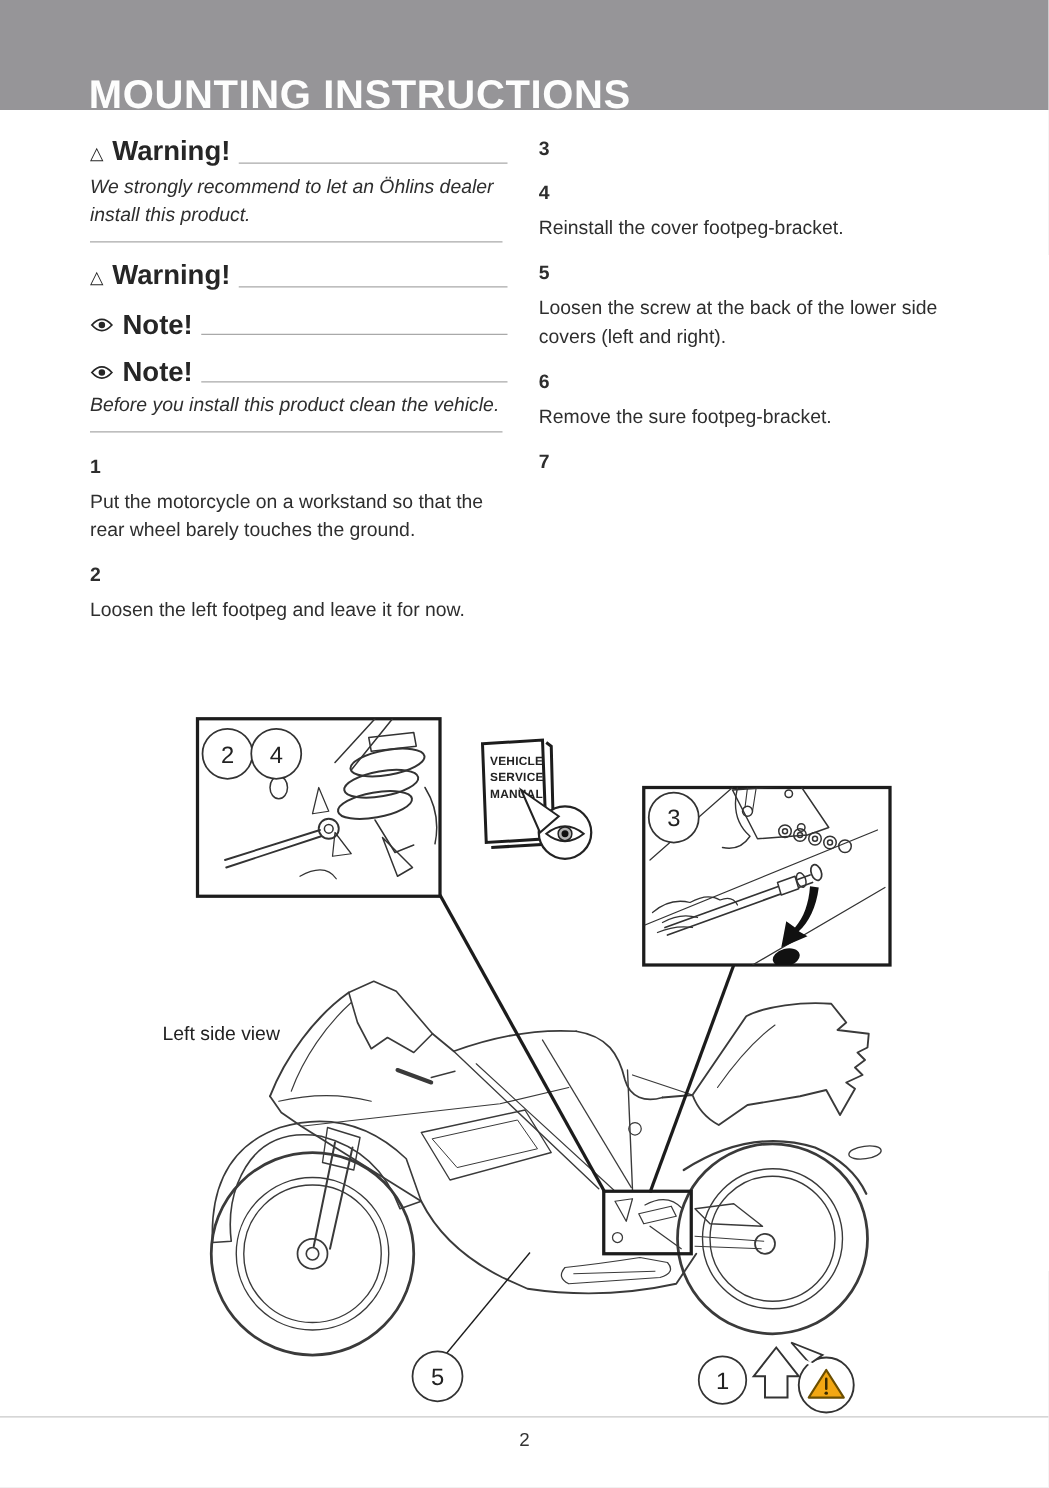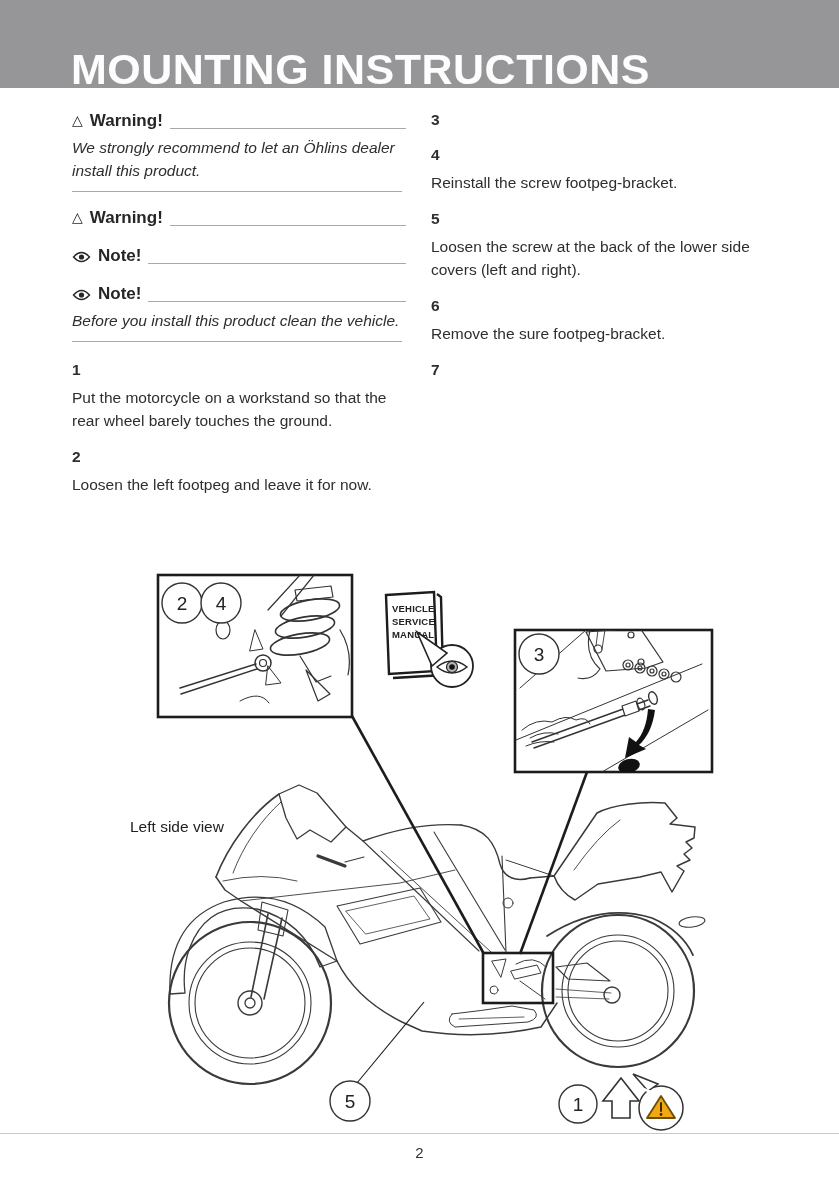--- a/index.html
+++ b/index.html
@@ -1,28 +1,28 @@
 <!DOCTYPE html>
 <html><head>
 <meta charset="utf-8">
 <style>
   html,body{margin:0;padding:0;background:#e8e8e8;}
   .page{position:relative;width:839px;height:1190px;margin:0 auto;background:#ffffff;overflow:hidden;
         font-family:"Liberation Sans","DejaVu Sans",sans-serif;color:#2e2e2e;}
   
   .header{position:absolute;top:0;left:0;width:839px;height:88px;background:#969598;}
-  .page-title{position:absolute;left:71px;bottom:-6px;font-size:43px;font-weight:bold;
+  .page-title{position:absolute;left:71px;bottom:-6px;font-size:32px;font-weight:bold;
               letter-spacing:0.5px;color:#fdfdfd;white-space:nowrap;}
   
   .col{position:absolute;top:110px;width:334px;font-size:15.5px;line-height:23px;}
   .col-left{left:72px;}
   .col-right{left:431px;}
   .notice{margin-bottom:15px;}
   .notice-head{display:flex;align-items:baseline;gap:7px;}
-  .notice-head h2{margin:0;font-size:17px;font-weight:bold;color:#262626;line-height:22px;}
+  .notice-head h2{margin:0;font-size:22px;font-weight:bold;color:#262626;line-height:22px;}
   .tri-icon{font-size:14px;font-weight:bold;color:#262626;transform:translateY(-1px);}
   .eye-icon{align-self:center;transform:translateY(1px);}
   .head-rule{flex:1;height:1px;background:#a9a9a9;align-self:flex-end;margin-bottom:4px;}
   .notice p{margin:3px 4px 0 0;font-style:italic;border-bottom:1px solid #a9a9a9;padding-bottom:9px;}
   .steps{margin-top:18px;}
   .step{margin-bottom:15px;}
   .step-num{font-weight:bold;font-size:15.5px;line-height:20px;}
   .step-text{margin:6px 0 0 0;}
   
   .figure-svg{position:absolute;top:570px;left:0;}
@@ -101,21 +101,21 @@
     </div>
   </div>
 
   <div class="col col-right">
     <div class="steps" style="margin-top:0;">
       <div class="step">
         <div class="step-num">3</div>
       </div>
       <div class="step">
         <div class="step-num">4</div>
-        <p class="step-text">Reinstall the screw footpeg-bracket.</p>
+        <p class="step-text">Reinstall the cover footpeg-bracket.</p>
       </div>
       <div class="step">
         <div class="step-num">5</div>
         <p class="step-text">Loosen the screw at the back of the lower side covers (left and right).</p>
       </div>
       <div class="step">
         <div class="step-num">6</div>
         <p class="step-text">Remove the sure footpeg-bracket.</p>
       </div>
       <div class="step">

